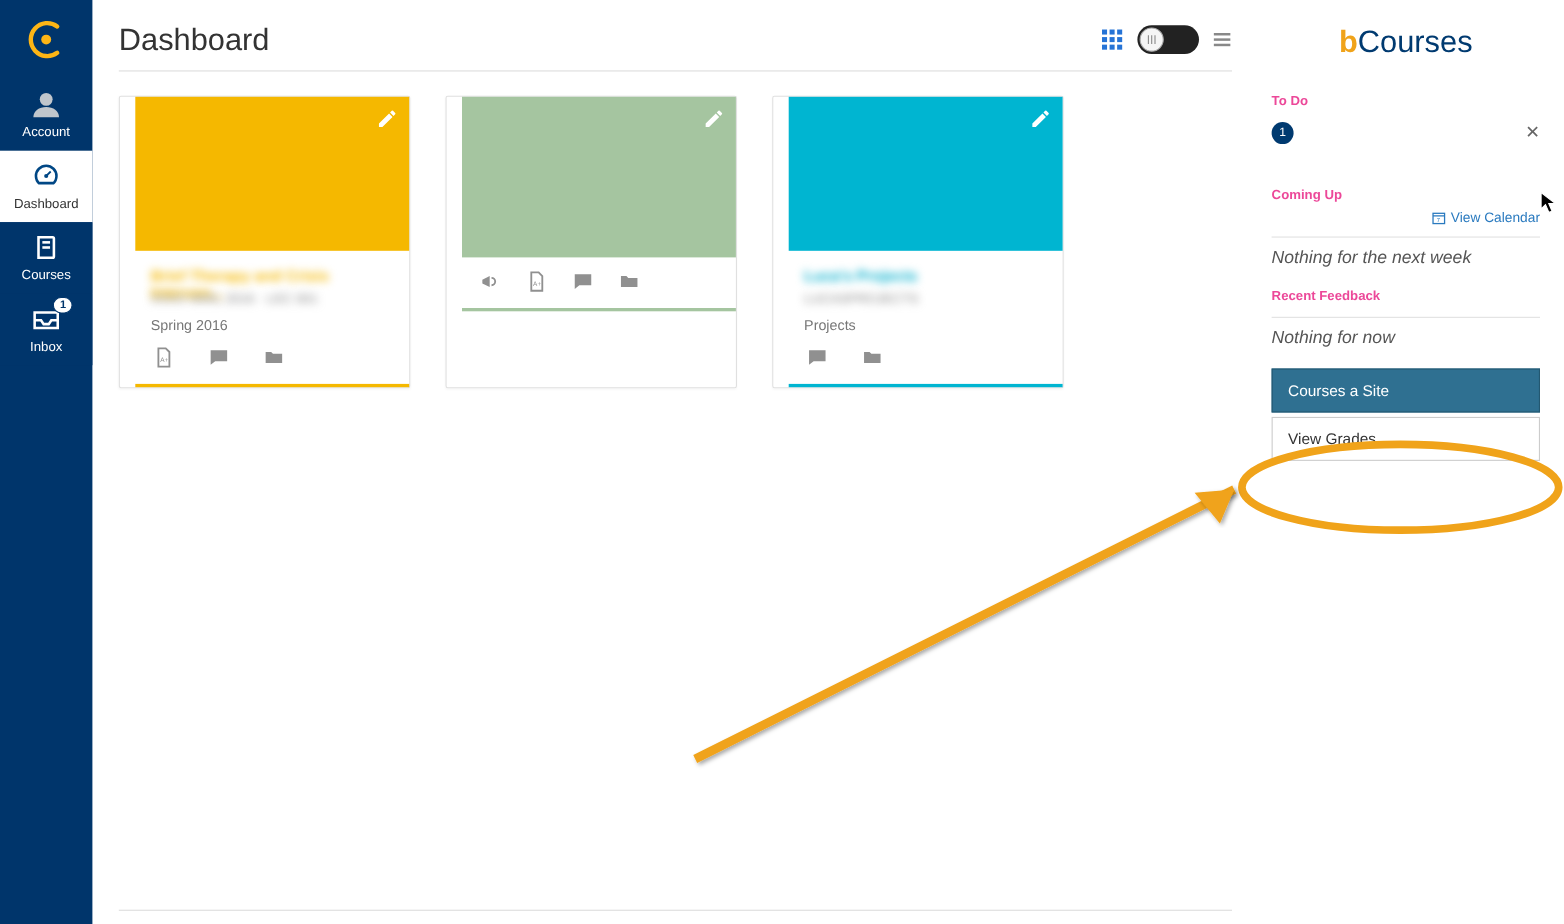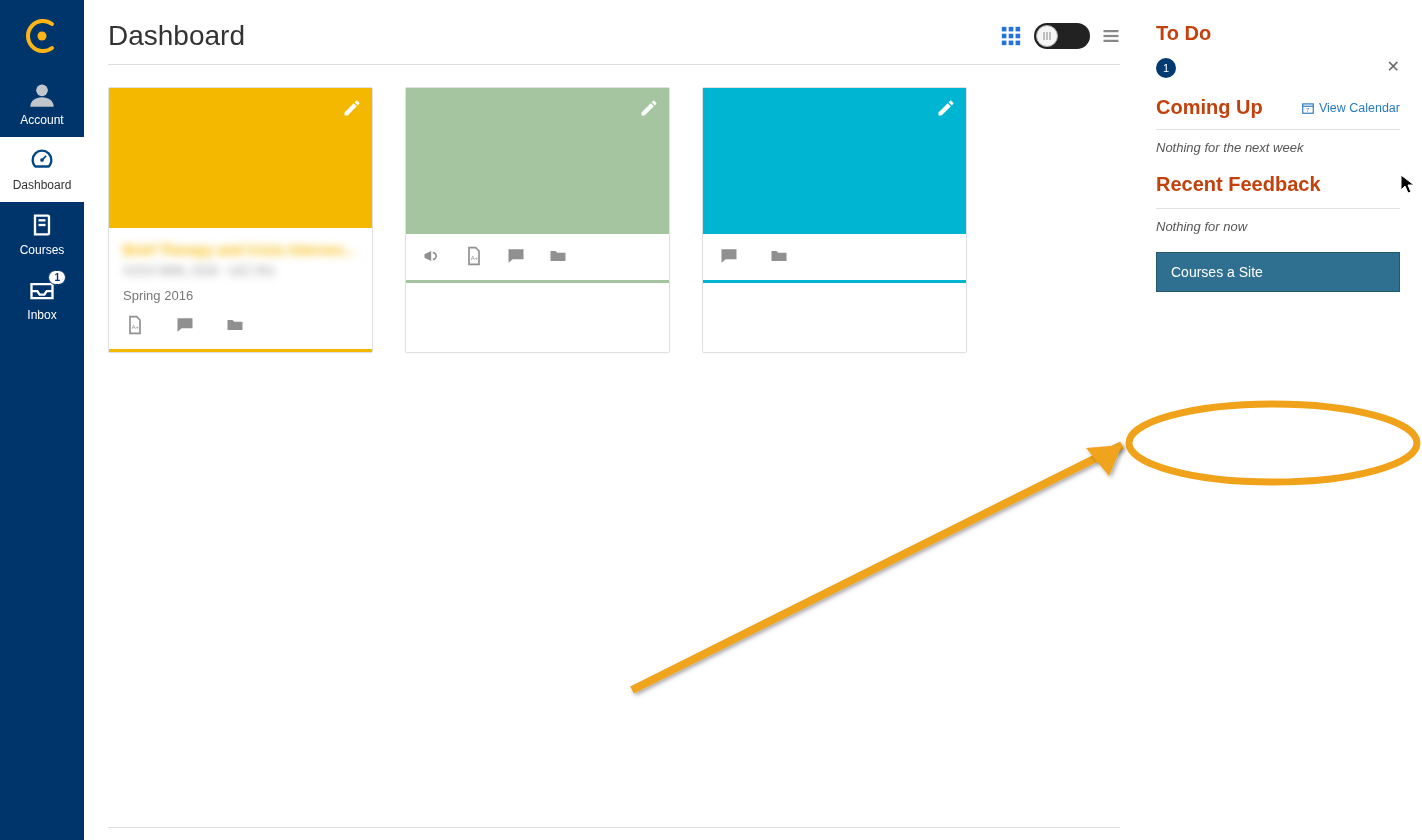--- a/index.html
+++ b/index.html
@@ -21,46 +21,46 @@
 .main { position: absolute; left: 84px; top: 0; width: 1060px; height: 840px; padding: 20px 24px; }
 .header-row { display: flex; align-items: center; justify-content: space-between; border-bottom: 1px solid #ddd; padding-bottom: 12px; }
 .page-title { font-size: 28px; font-weight: 400; color: #333; }
 .header-tools { display: flex; align-items: center; gap: 12px; }
 .grid-icon { color: #2573d6; }
 .toggle { width: 56px; height: 26px; background: #222; border-radius: 13px; position: relative; }
 .toggle-knob { position: absolute; top: 2px; left: 2px; width: 22px; height: 22px; background: #f5f5f5; border: 1px solid #aaa; border-radius: 50%; display:flex; align-items:center; justify-content:center; }
 .list-icon { color: #666; }
 
 .cards { display: flex; gap: 32px; margin-top: 22px; }
-.card { width: 265px; height: 266px; border: 1px solid #e0e0e0; border-radius: 2px; display: flex; flex-direction: column; position: relative; box-shadow: 0 1px 2px rgba(0,0,0,0.03); }
+.card { width: 265px; height: 266px; border: 1px solid #e0e0e0; border-radius: 2px; display: flex; flex-direction: column; position: relative; box-shadow: 0 1px 2px rgba(0,0,0,0.03); padding-left: 14px; }
 .card-top { height: 146px; position: relative; }
 .card-edit { position: absolute; top: 10px; right: 10px; color: #fff; }
 .card-body { padding: 14px 14px 0; flex: 1; }
 .card-title { filter: blur(4px); font-size: 14px; font-weight: 600; height: 18px; margin-bottom: 4px; }
 .card-sub { filter: blur(4px); font-size: 12px; color: #888; height: 14px; margin-bottom: 10px; }
 .card-term { font-size: 13px; color: #777; }
 .card-foot { display: flex; gap: 30px; padding: 12px 16px 14px; }
 .card-foot svg { width: 20px; height: 20px; fill: #909090; }
 .card-bar { height: 3px; width: 100%; }
 
 
 .sidebar { position: absolute; right: 0; top: 0; width: 278px; padding: 22px 22px 0 12px; }
 .brand { font-size: 28px; font-weight: 300; color: #003a70; text-align: center; margin-bottom: 30px; }
 .brand .b { color: #f0a31a; font-weight: 600; }
-.sb-heading { font-size: 20px; font-weight: 600; color: #c2410c; margin-bottom: 12px; }
+.sb-heading { font-size: 12px; font-weight: 600; color: #ec4899; margin-bottom: 12px; }
 .todo-item { display: flex; align-items: flex-start; position: relative; margin-bottom: 18px; }
 .todo-badge { width: 20px; height: 20px; background: #003a70; color: #fff; border-radius: 50%; font-size: 11px; display: flex; align-items: center; justify-content: center; flex-shrink: 0; margin-right: 10px; margin-top: 1px; }
 .todo-link { color: #2a7abf; font-size: 13px; }
 .todo-sub { color: #666; font-size: 12.5px; margin-top: 3px; line-height: 1.35; }
 .todo-close { position: absolute; right: 0; top: 0; color: #666; cursor: pointer; }
 .coming-row { display: flex; justify-content: space-between; align-items: center; margin-top: 6px; margin-bottom: 10px; }
-.view-cal { color: #2a7abf; font-size: 12.5px; display: flex; align-items: center; gap: 4px; }
+.view-cal { color: #2a7abf; font-size: 12.5px; display: flex; align-items: center; gap: 4px; margin-top: 42px; }
 .view-cal svg { width: 14px; height: 14px; }
 .hr { border: none; border-top: 1px solid #e2e2e2; margin: 8px 0 10px; }
-.italic-msg { font-style: italic; color: #555; font-size: 13px; margin-bottom: 18px; }
+.italic-msg { font-style: italic; color: #555; font-size: 16px; margin-bottom: 18px; }
 .btn { display: block; width: 100%; padding: 11px 14px; font-size: 14px; text-align: left; border: 1px solid #ccc; background: #fff; color: #333; cursor: pointer; }
 .btn.primary { background: #2f7091; border-color: #235871; color: #fff; }
 .btn + .btn { margin-top: 4px; }
 
 
 .annot-ellipse { position: absolute; left: 1124px; top: 397px; width: 298px; height: 92px; pointer-events: none; }
 .annot-arrow { position: absolute; left: 612px; top: 430px; width: 540px; height: 270px; pointer-events: none; }
 .cursor-ptr { position: absolute; left: 1400px; top: 174px; }
 
 .blur-fill-1 { color:#f5b800; }
@@ -196,36 +196,42 @@
       </div>
       <div class="card-bar" style="background:#a5c5a0"></div>
     </div>
 
     <div class="card">
       <div class="card-top" style="background:#00b5d1">
         <svg class="card-edit" width="20" height="20" viewBox="0 0 24 24" fill="#fff">
             <path d="M3 17.25V21h3.75L17.81 9.94l-3.75-3.75L3 17.25zM20.71 7.04a1 1 0 0 0 0-1.41l-2.34-2.34a1 1 0 0 0-1.41 0l-1.83 1.83 3.75 3.75 1.83-1.83z"></path>
           </svg>
       </div>
+      <div class="card-body">
+        <div class="card-title blur-fill-3">Luca's Projects</div>
+        <div class="card-sub">LUCASPROJECTS</div>
+        <div class="card-term">Projects</div>
+      </div>
       <div class="card-foot">
         <svg viewBox="0 0 24 24">
             <path d="M3 4h18v12H8l-5 4z"></path>
           </svg>
         <svg viewBox="0 0 24 24">
             <path d="M3 6h6l2 2h10v10H3z"></path>
           </svg>
       </div>
       <div class="card-bar" style="background:#00b5d1"></div>
     </div>
   </div>
 
   <div style="position:absolute; bottom:12px; left:24px; right:24px; border-top:1px solid #ddd;"></div>
 </main>
 
 <aside class="sidebar">
+  <div class="brand"><span class="b">b</span><span>Courses</span></div>
 
   <div class="sb-heading">To Do</div>
   <div class="todo-item">
     <div class="todo-badge">1</div>
     <span class="todo-close">✕</span>
   </div>
 
   <div class="coming-row">
     <div class="sb-heading" style="margin-bottom:0">Coming Up</div>
     <a class="view-cal">
@@ -238,20 +244,21 @@
     </a>
   </div>
   <hr class="hr">
   <div class="italic-msg">Nothing for the next week</div>
 
   <div class="sb-heading">Recent Feedback</div>
   <hr class="hr">
   <div class="italic-msg">Nothing for now</div>
 
   <button class="btn primary">Courses a Site</button>
+  <button class="btn">View Grades</button>
 </aside>
 
 <svg class="annot-ellipse" viewBox="0 0 298 92">
   <ellipse cx="149" cy="46" rx="144" ry="39" fill="none" stroke="#f0a31a" stroke-width="7"></ellipse>
 </svg>
 <svg class="annot-arrow" viewBox="0 0 540 270">
   <defs>
       <filter id="shad">
         <feDropShadow dx="2" dy="2" stdDeviation="2" flood-opacity="0.35"></feDropShadow>
       </filter>

